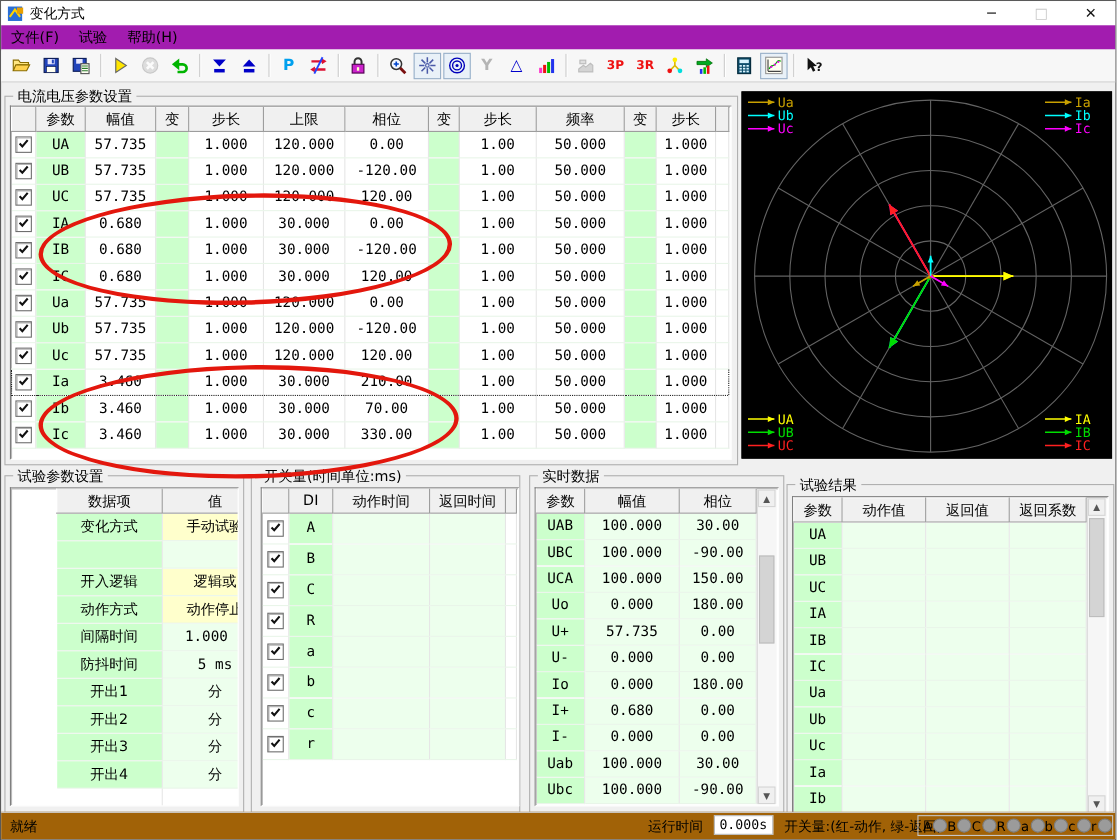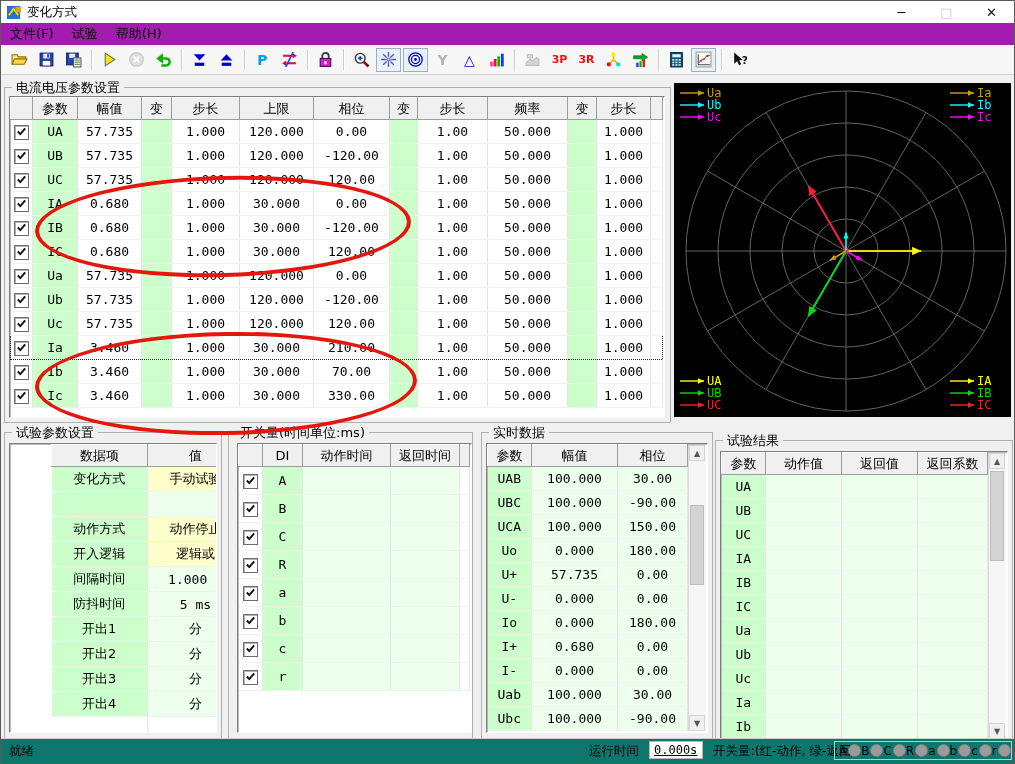--- a/index.html
+++ b/index.html
@@ -58,21 +58,21 @@
   .vsb{position:absolute;top:1px;bottom:1px;right:1px;width:17px;background:#f6f6f6;border-left:1px solid #dcdcdc;}
   .vsb .arr{position:absolute;left:0;width:16px;height:16px;background:#f0f0f0;border:1px solid #d5d5d5;
       box-sizing:border-box;display:flex;align-items:center;justify-content:center;font-size:8px;color:#555;}
   .vsb .arr.up{top:0;} .vsb .arr.dn{bottom:0;}
   .vsb .thumb{position:absolute;left:1px;width:14px;background:#d4d4d4;border:1px solid #bdbdbd;box-sizing:border-box;}
   
   #phasor{position:absolute;left:673px;top:82px;width:337px;height:334px;background:#000;}
   
   .ellipse{position:absolute;border:4px solid #e3170d;border-radius:50%;pointer-events:none;z-index:40;}
   
-  .statusbar{position:absolute;left:0;right:0;bottom:0;height:24px;background:#0f766e;
+  .statusbar{position:absolute;left:0;right:0;bottom:0;height:24px;background:#a16207;
     border-top:1px solid #cfcfcf;font-size:12.5px;}
   .sb-item{position:absolute;top:4px;white-space:nowrap;}
   .sb-box{position:absolute;top:2px;height:18px;background:#fff;border:1px solid #b8b8b8;
     font-family:"DejaVu Sans Mono",monospace;font-size:12px;padding:1px 4px;box-sizing:border-box;}
   #sb-indicators{position:absolute;top:2px;left:833px;width:178px;height:19px;border:1px solid #c6c6c6;
     display:flex;align-items:center;justify-content:space-between;padding:0 4px;box-sizing:border-box;}
   .ind-item{display:flex;align-items:center;font-size:12px;}
   .ind-dot{display:inline-block;width:11px;height:11px;border-radius:50%;background:#9b9b9b;
     border:1px solid #7e7e7e;margin-left:1px;}
 </style>
@@ -626,27 +626,27 @@
               <td class="green">变化方式</td>
               <td class="yellow">手动试验</td>
               <td class="white"></td>
             </tr>
             <tr>
               <td class="green"></td>
               <td class="vlight"></td>
               <td class="white"></td>
             </tr>
             <tr>
+              <td class="green">开入逻辑</td>
+              <td class="yellow">逻辑或</td>
+              <td class="white"></td>
+            </tr>
+            <tr>
               <td class="green">动作方式</td>
               <td class="yellow">动作停止</td>
-              <td class="white"></td>
-            </tr>
-            <tr>
-              <td class="green">开入逻辑</td>
-              <td class="yellow">逻辑或</td>
               <td class="white"></td>
             </tr>
             <tr>
               <td class="green">间隔时间</td>
               <td class="vlight num">1.000 s</td>
               <td class="white"></td>
             </tr>
             <tr>
               <td class="green">防抖时间</td>
               <td class="vlight num">5 ms</td>
@@ -953,21 +953,21 @@
         <div class="arr up">▲</div>
         <div class="thumb" style="top:18px;height:90px;"></div>
         <div class="arr dn">▼</div>
       </div>
     </div>
   </div>
 
   <div class="statusbar">
     <span class="sb-item" style="left:8px;">就绪</span>
     <span class="sb-item" style="left:588px;font-family:Liberation Mono, monospace;">运行时间</span>
-    <span class="sb-box" style="left:648px;width:54px;text-decoration:underline;">0.000s</span>
+    <span class="sb-box" style="left:648px;width:54px;">0.000s</span>
     <span class="sb-item" style="left:712px;">开关量:(红-动作, 绿-返回)</span>
     <div id="sb-indicators">
         <span class="ind-item">
           <span>A</span>
           <span class="ind-dot" style="background: rgb(155, 155, 155);"></span>
         </span>
         <span class="ind-item">
           <span>B</span>
           <span class="ind-dot" style="background: rgb(155, 155, 155);"></span>
         </span>

